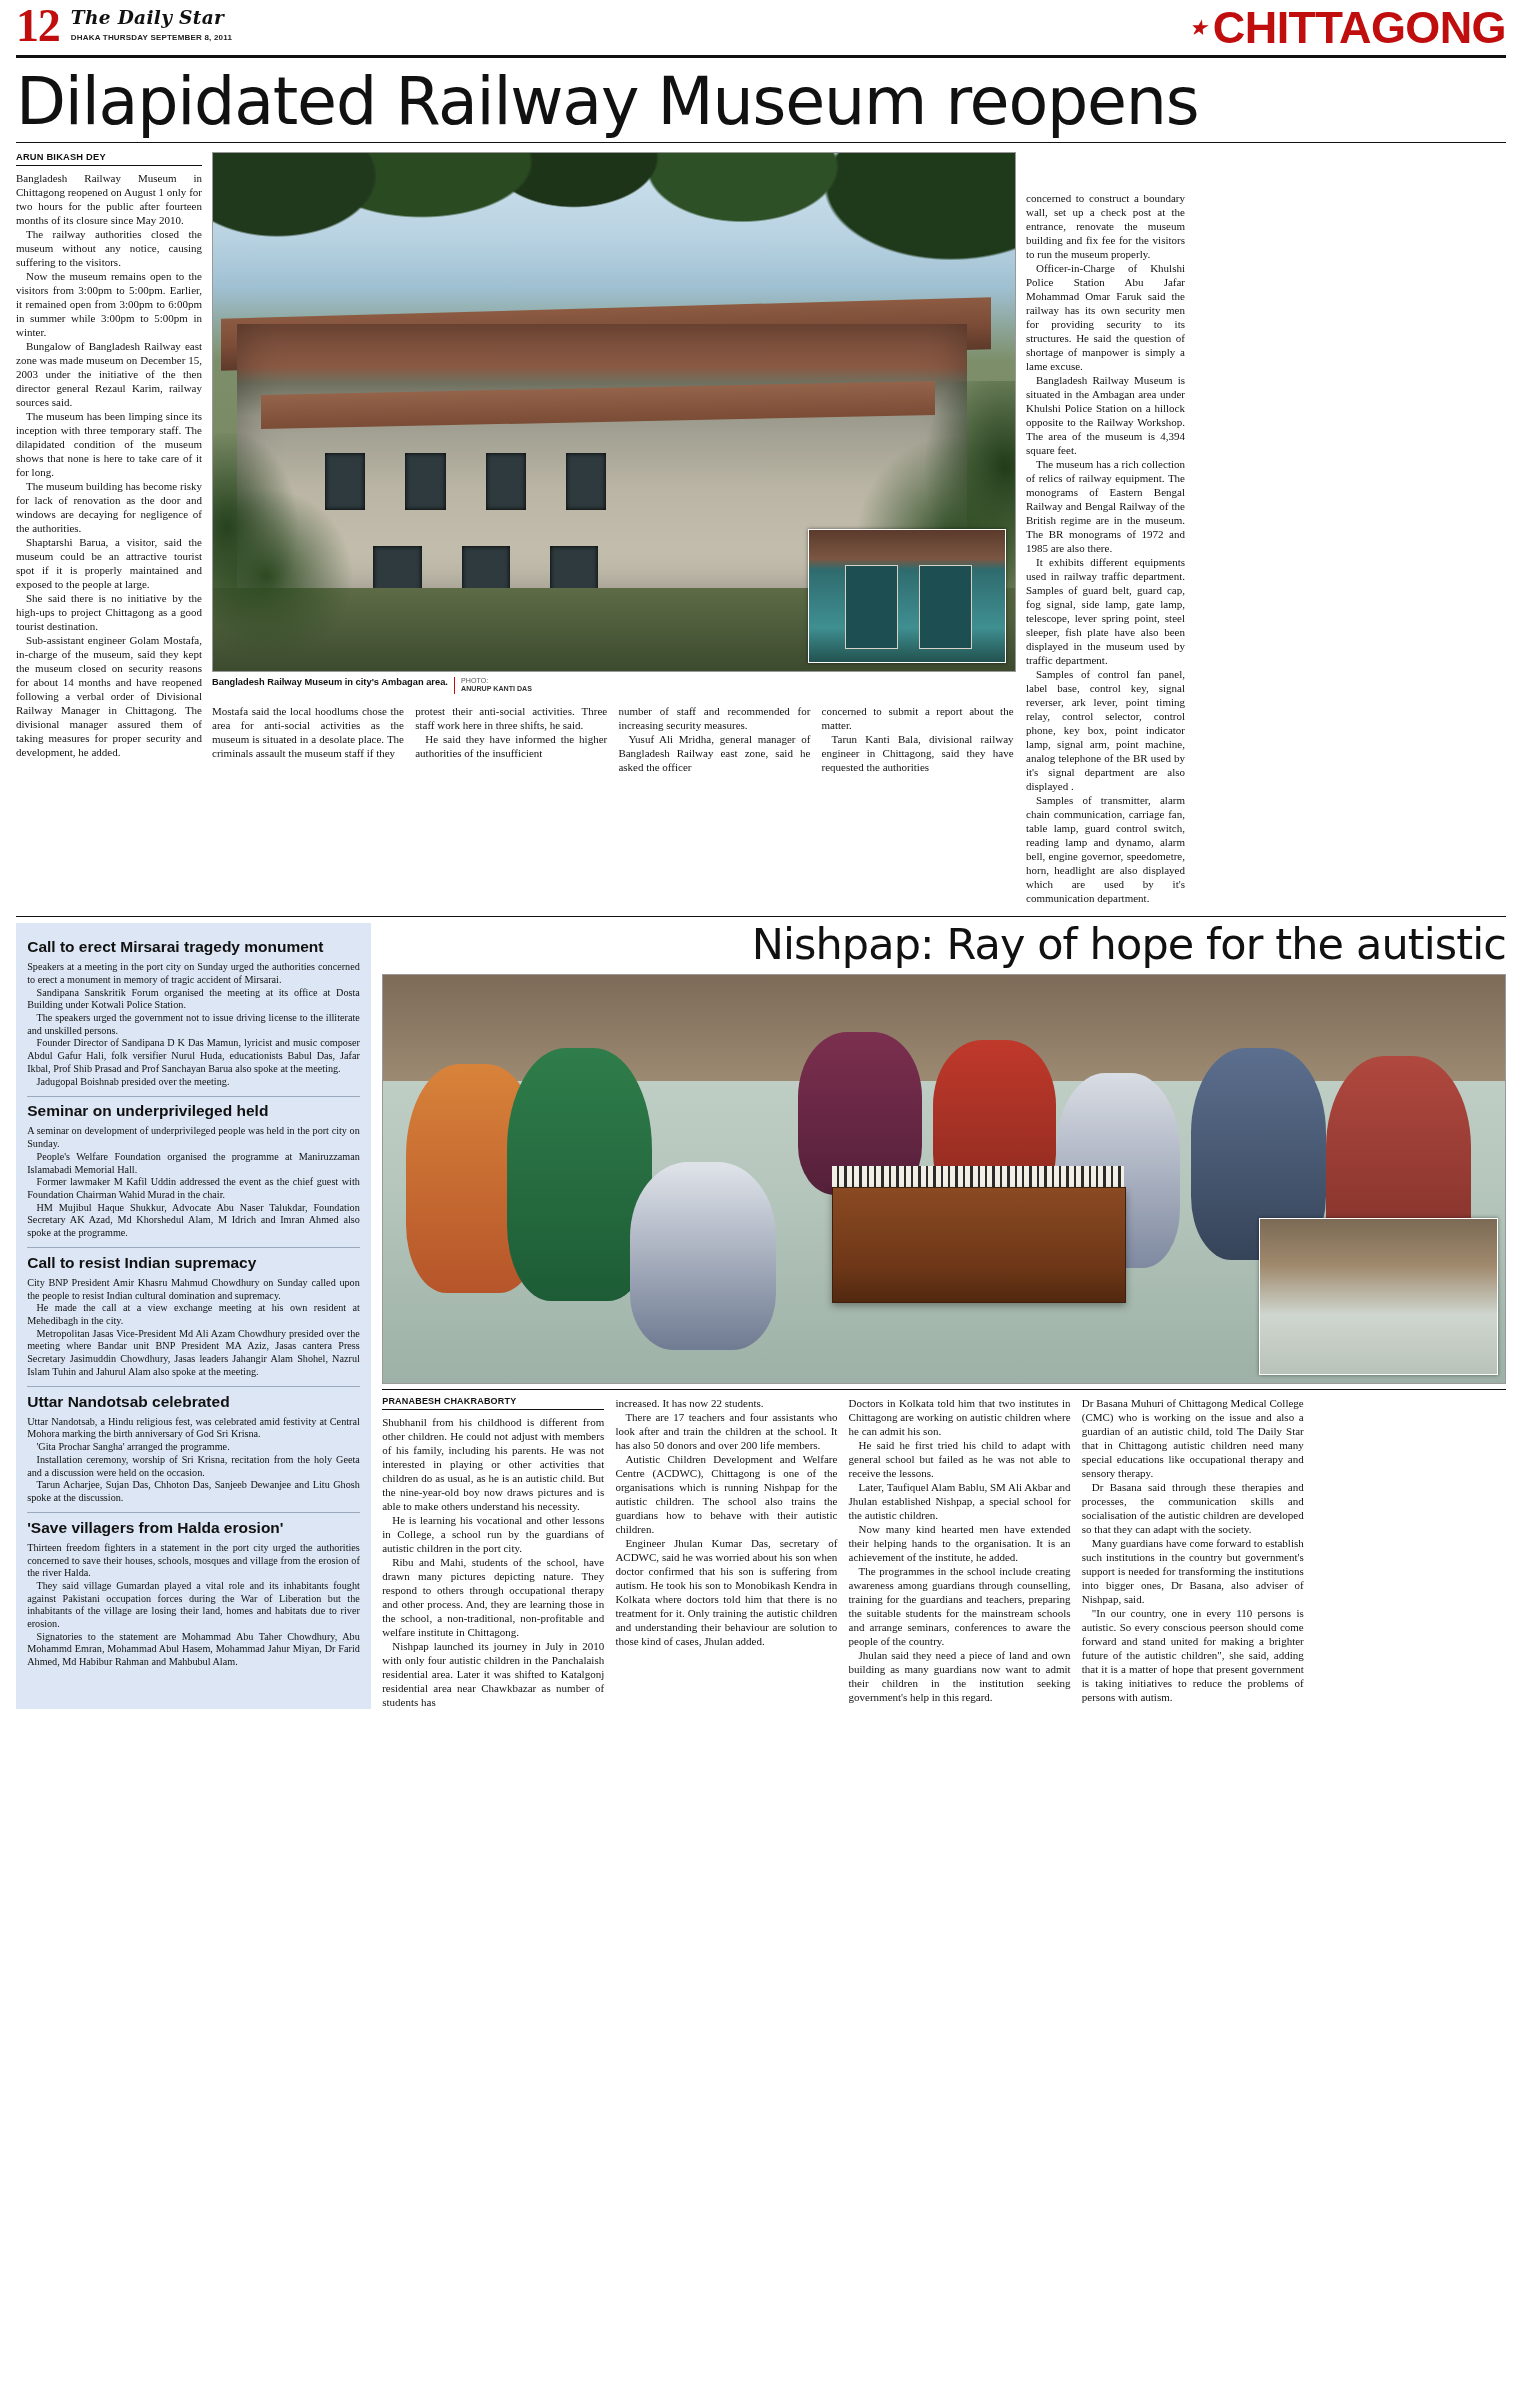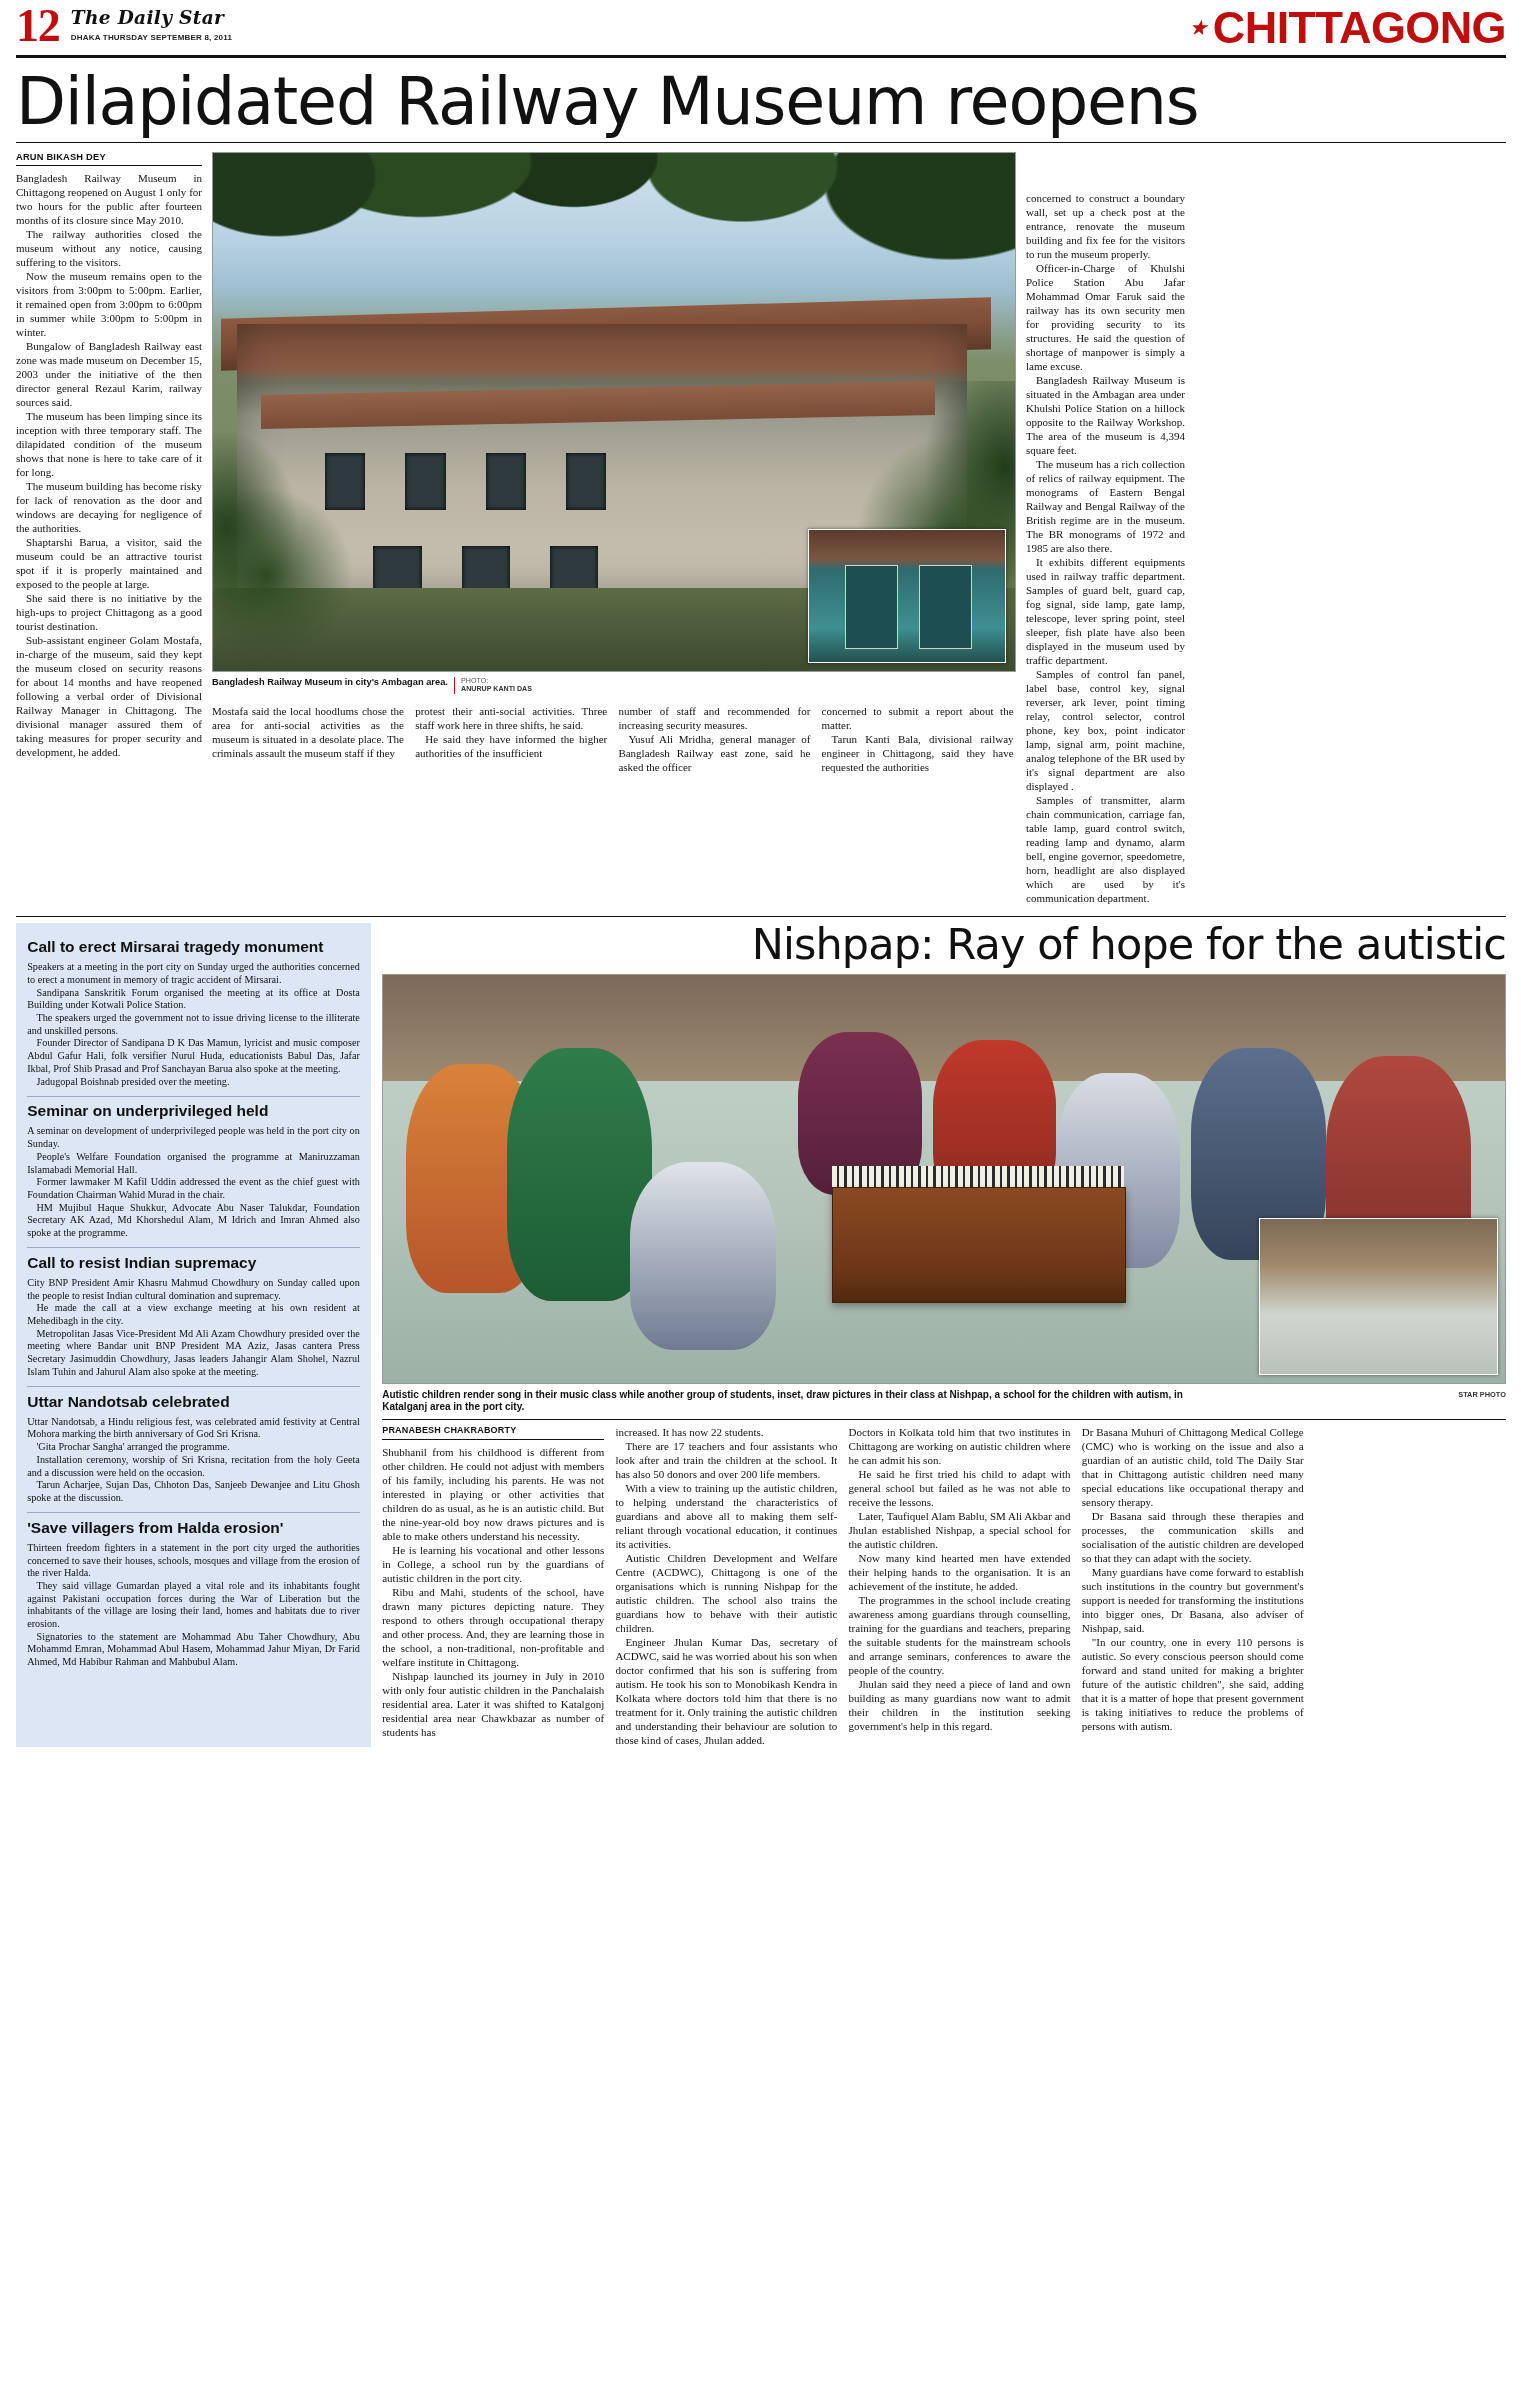--- a/index.html
+++ b/index.html
@@ -376,39 +376,34 @@
         <div class="fig" style="left:60%;top:24%;width:11%;height:48%;background:linear-gradient(180deg,#d9dde4,#7f89a0);"></div>
         <div class="fig" style="left:72%;top:18%;width:12%;height:52%;background:linear-gradient(180deg,#5c6f8e,#364459);"></div>
         <div class="fig" style="left:84%;top:20%;width:13%;height:56%;background:linear-gradient(180deg,#b0483f,#7c2f28);"></div>
 
         <div class="p2-keys"></div>
         <div class="p2-harm"></div>
 
         <div class="p2-inset"></div>
       </div>
 
-      <div class="cap2-row">
-        <div class="cap2">Autistic children render song in their music class while another group of students, inset, draw pictures in their class at Nishpap, a school for the children with autism, in Katalganj area in the port city.</div>
-        <div class="starphoto">STAR PHOTO</div>
-      </div>
       <div class="cap2-rule"></div>
 
       <div class="story2-cols">
         <div class="c2">
           <div class="byline2">Pranabesh Chakraborty</div>
           <div class="byline2-rule"></div>
           <p class="body">Shubhanil from his childhood is different from other children. He could not adjust with members of his family, including his parents. He was not interested in playing or other activities that children do as usual, as he is an autistic child. But the nine-year-old boy now draws pictures and is able to make others understand his necessity.</p>
           <p class="body">He is learning his vocational and other lessons in College, a school run by the guardians of autistic children in the port city.</p>
           <p class="body">Ribu and Mahi, students of the school, have drawn many pictures depicting nature. They respond to others through occupational therapy and other process. And, they are learning those in the school, a non-traditional, non-profitable and welfare institute in Chittagong.</p>
           <p class="body">Nishpap launched its journey in July in 2010 with only four autistic children in the Panchalaish residential area. Later it was shifted to Katalgonj residential area near Chawkbazar as number of students has</p>
         </div>
         <div class="c2">
           <p class="body">increased. It has now 22 students.</p>
           <p class="body">There are 17 teachers and four assistants who look after and train the children at the school. It has also 50 donors and over 200 life members.</p>
-          <p class="body">With a view to training up the autistic children, to helping understand the characteristics of guardians and above all to making them self-reliant through vocational education, it continues its activities.</p>
           <p class="body">Autistic Children Development and Welfare Centre (ACDWC), Chittagong is one of the organisations which is running Nishpap for the autistic children. The school also trains the guardians how to behave with their autistic children.</p>
           <p class="body">Engineer Jhulan Kumar Das, secretary of ACDWC, said he was worried about his son when doctor confirmed that his son is suffering from autism. He took his son to Monobikash Kendra in Kolkata where doctors told him that there is no treatment for it.  Only training the autistic children and understanding their behaviour are solution to those kind of cases, Jhulan added.</p>
         </div>
         <div class="c2">
           <p class="body">Doctors in Kolkata told him that two institutes in Chittagong are working on autistic children where he can admit his son.</p>
           <p class="body">He said he first tried his child to adapt with general school but failed as he was not able to receive the lessons.</p>
           <p class="body">Later, Taufiquel Alam Bablu, SM Ali Akbar and Jhulan established Nishpap, a special school for the autistic children.</p>
           <p class="body">Now many kind hearted men have extended their helping hands to the organisation. It is an achievement of the institute, he added.</p>
           <p class="body">The programmes in the school include creating awareness among guardians through counselling, training for the guardians and teachers, preparing the suitable students for the mainstream schools and arrange seminars, conferences to aware the people of the country.</p>
           <p class="body">Jhulan said they need a piece of land and own building as many guardians now want to admit their children in the institution seeking government's help in this regard.</p>

